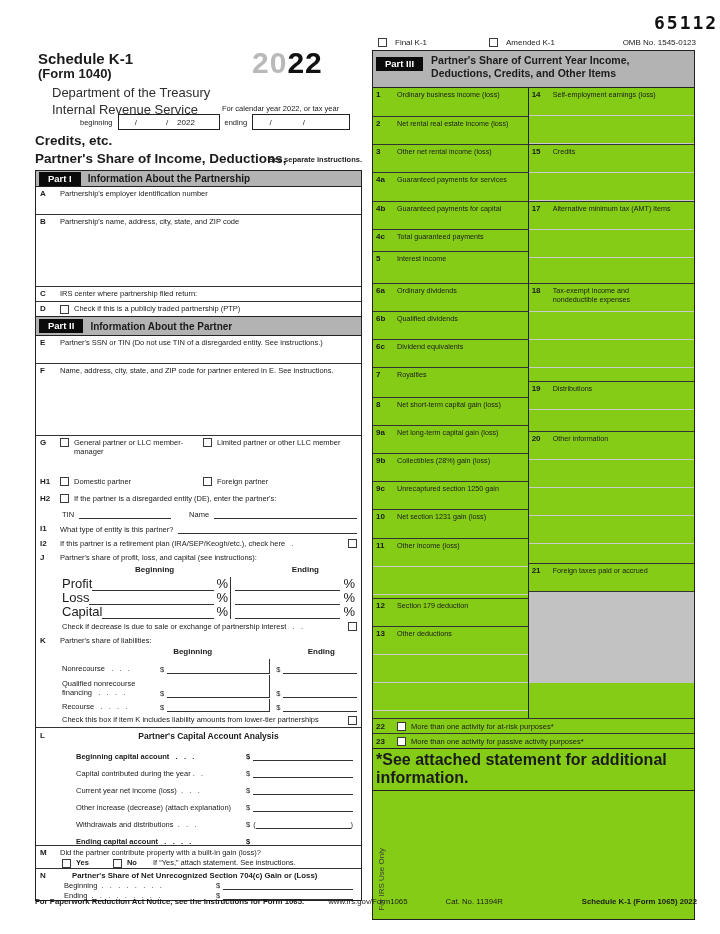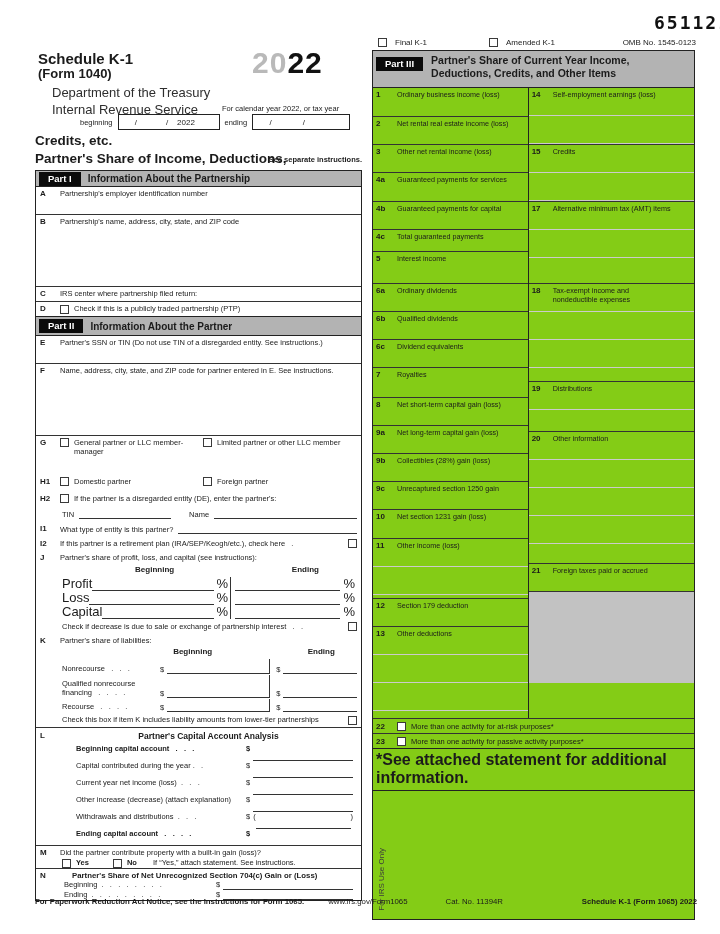--- a/index.html
+++ b/index.html
@@ -47,21 +47,21 @@
   .jrow { display:flex; align-items:flex-end; padding:0 4px 0 26px; font-size:13px; }
   .jleft { width:57%; display:flex; align-items:flex-end; }
   .jright { width:43%; display:flex; align-items:flex-end; border-left:1px solid #333; align-self:stretch; padding-left:4px; }
   .pct { margin:0 2px 0 3px; flex:none; }
   .dol { margin:0 3px 0 2px; flex:none; }
   .krow { display:flex; align-items:flex-end; padding:0 4px 0 26px; font-size:7.5px; }
   .klab { width:96px; flex:none; line-height:1.3; }
   .kleft { width:42%; display:flex; align-items:flex-end; }
   .kright { width:33%; display:flex; align-items:flex-end; border-left:1px solid #333; align-self:stretch; padding-left:4px; }
   .lctr { text-align:center; font-weight:bold; font-size:8.5px; flex:1; }
-  .lcrow { display:flex; padding:0 8px 0 40px; font-size:7.5px; }
+  .lcrow { display:flex; align-items:flex-end; padding:0 8px 0 40px; font-size:7.5px; }
   .lclab { width:168px; flex:none; }
   .bold { font-weight:bold; }
 
   
   .rightcol { left:372px; top:50px; width:323px; border:1.5px solid #222; background:#84cc16; }
   .p3bar { background:#b3b3b3; border-bottom:1px solid #222; height:37px; display:flex; align-items:flex-start; gap:8px; padding:3px 0 0 3px; }
   .p3title { font-weight:bold; font-size:10.5px; line-height:1.25; }
   .grid { display:flex; }
   .subcol { display:flex; flex-direction:column; }
   .subL { width:48.5%; border-right:1.2px solid #222; }

